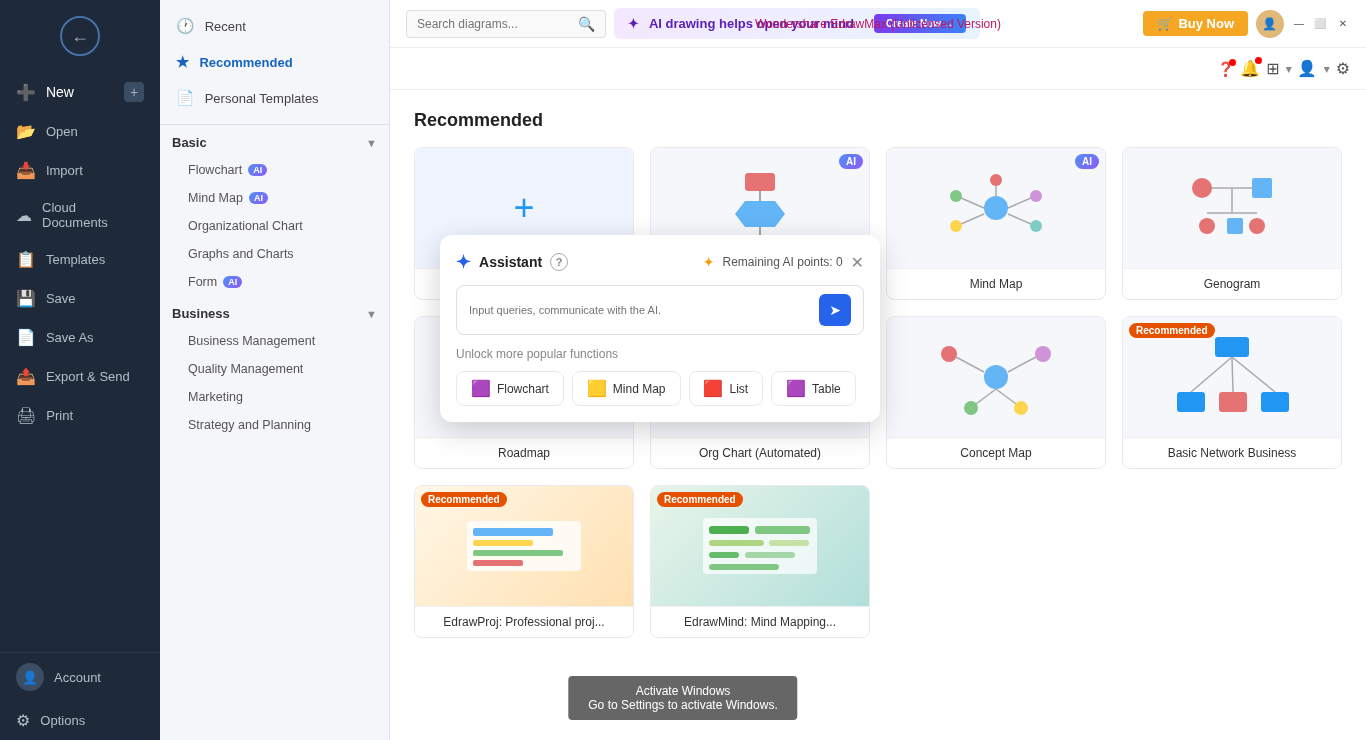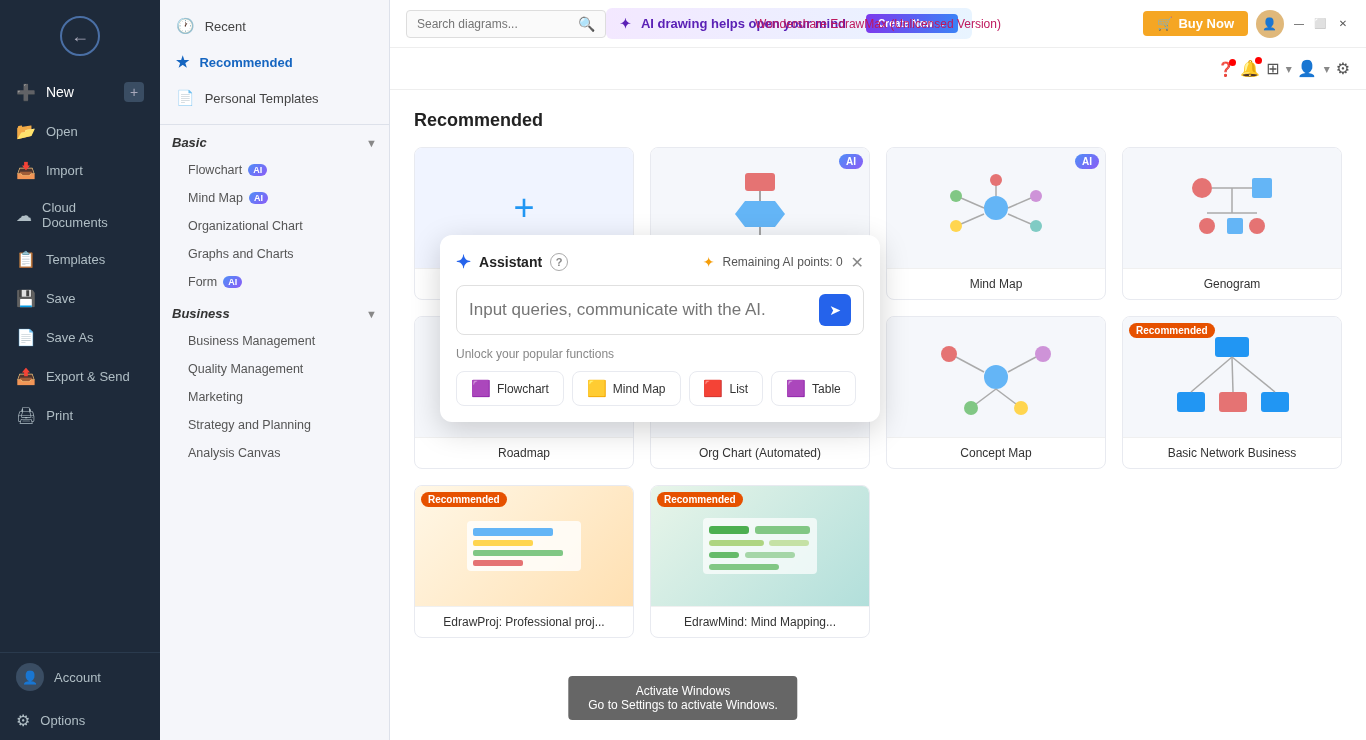--- a/index.html
+++ b/index.html
@@ -75,21 +75,20 @@
       cursor: pointer;
     }
     .nav-link.active { color: #1565c0; font-weight: 600; }
     .nav-link .nav-icon { font-size: 15px; color: #666; }
     .nav-link.active .nav-icon { color: #1565c0; }
 
     .nav-section-header {
       display: flex; align-items: center; justify-content: space-between;
       padding: 10px 12px 6px 12px; font-size: 13px; font-weight: 600; color: #333;
       cursor: pointer;
-      font-style: italic;
     }
     .nav-section-header .chevron { font-size: 11px; color: #888; }
 
     .nav-sub-item {
       padding: 7px 16px 7px 28px; font-size: 12.5px; color: #555;
       cursor: pointer; display: flex; align-items: center; gap: 6px;
     }
     .ai-badge {
       background: linear-gradient(135deg, #4f8ef7, #8b5cf6);
       color: #fff; font-size: 9px; padding: 1px 5px; border-radius: 8px;
@@ -109,21 +108,21 @@
     .top-bar {
       display: flex; align-items: center; justify-content: space-between;
       padding: 6px 16px; background: #fff;
       border-bottom: 1px solid #eee;
       height: 48px; flex-shrink: 0;
     }
     .app-title {
       position: absolute; left: 50%; transform: translateX(-50%);
       font-size: 12px; color: #be185d; font-weight: 400;
     }
-    .top-bar-left { display: flex; align-items: center; }
+    .top-bar-left { display: flex; align-items: center; gap: 8px; }
     .top-bar-right { display: flex; align-items: center; gap: 8px; }
 
     .search-box {
       display: flex; align-items: center; gap: 6px;
       border: 1px solid #ddd; border-radius: 4px;
       padding: 5px 10px; background: #fafafa; width: 200px;
     }
     .search-box input {
       border: none; background: transparent; font-size: 12px;
       color: #555; outline: none; width: 160px;
@@ -227,21 +226,21 @@
       display: flex; align-items: center; justify-content: space-between;
       margin-bottom: 12px;
     }
     .ai-overlay-title { display: flex; align-items: center; gap: 8px; font-size: 14px; font-weight: 600; color: #222; }
     .ai-close { font-size: 16px; color: #888; cursor: pointer; }
     .ai-input-row {
       display: flex; align-items: center; gap: 8px;
       border: 1px solid #e0e0e0; border-radius: 8px; padding: 8px 12px;
       margin-bottom: 12px;
     }
-    .ai-input { flex: 1; border: none; outline: none; font-size: 17px; color: #a16207; }
+    .ai-input { flex: 1; border: none; outline: none; font-size: 11px; color: #a16207; }
     .ai-send {
       width: 32px; height: 32px; background: #2563eb; border-radius: 6px;
       display: flex; align-items: center; justify-content: center;
       color: #fff; font-size: 14px; cursor: pointer;
     }
     .ai-unlock-text { font-size: 12px; color: #888; margin-bottom: 10px; }
     .ai-quick-actions { display: flex; flex-wrap: wrap; gap: 8px; }
     .ai-action-btn {
       display: flex; align-items: center; gap: 6px;
       border: 1px solid #e8eaf0; border-radius: 8px;
@@ -368,23 +367,20 @@
       <span>Business Management</span>
     </div>
     <div class="nav-sub-item">
       <span>Quality Management</span>
     </div>
     <div class="nav-sub-item">
       <span>Marketing</span>
     </div>
     <div class="nav-sub-item">
       <span>Strategy and Planning</span>
-    </div>
-    <div class="nav-sub-item">
-      <span>Analysis Canvas</span>
     </div>
   </div>
 </div>
 
 <div class="main-content">
 
   <div class="top-bar" style="position:relative;">
     <div class="top-bar-left">
       <div class="search-box">
         <input type="text" placeholder="Search diagrams..." style="">
@@ -603,21 +599,21 @@
       <span style="font-size:12px;color:#555;">Remaining AI points: 0</span>
       <span class="ai-close">✕</span>
     </div>
   </div>
 
   <div class="ai-input-row">
     <input class="ai-input" type="text" placeholder="Input queries, communicate with the AI." style="">
     <div class="ai-send">➤</div>
   </div>
 
-  <div class="ai-unlock-text">Unlock your popular functions</div>
+  <div class="ai-unlock-text">Unlock more popular functions</div>
 
   <div class="ai-quick-actions">
     <div class="ai-action-btn">
       <span class="ai-action-icon">🟪</span>
       <span>Flowchart</span>
     </div>
     <div class="ai-action-btn">
       <span class="ai-action-icon">🟨</span>
       <span>Mind Map</span>
     </div>

